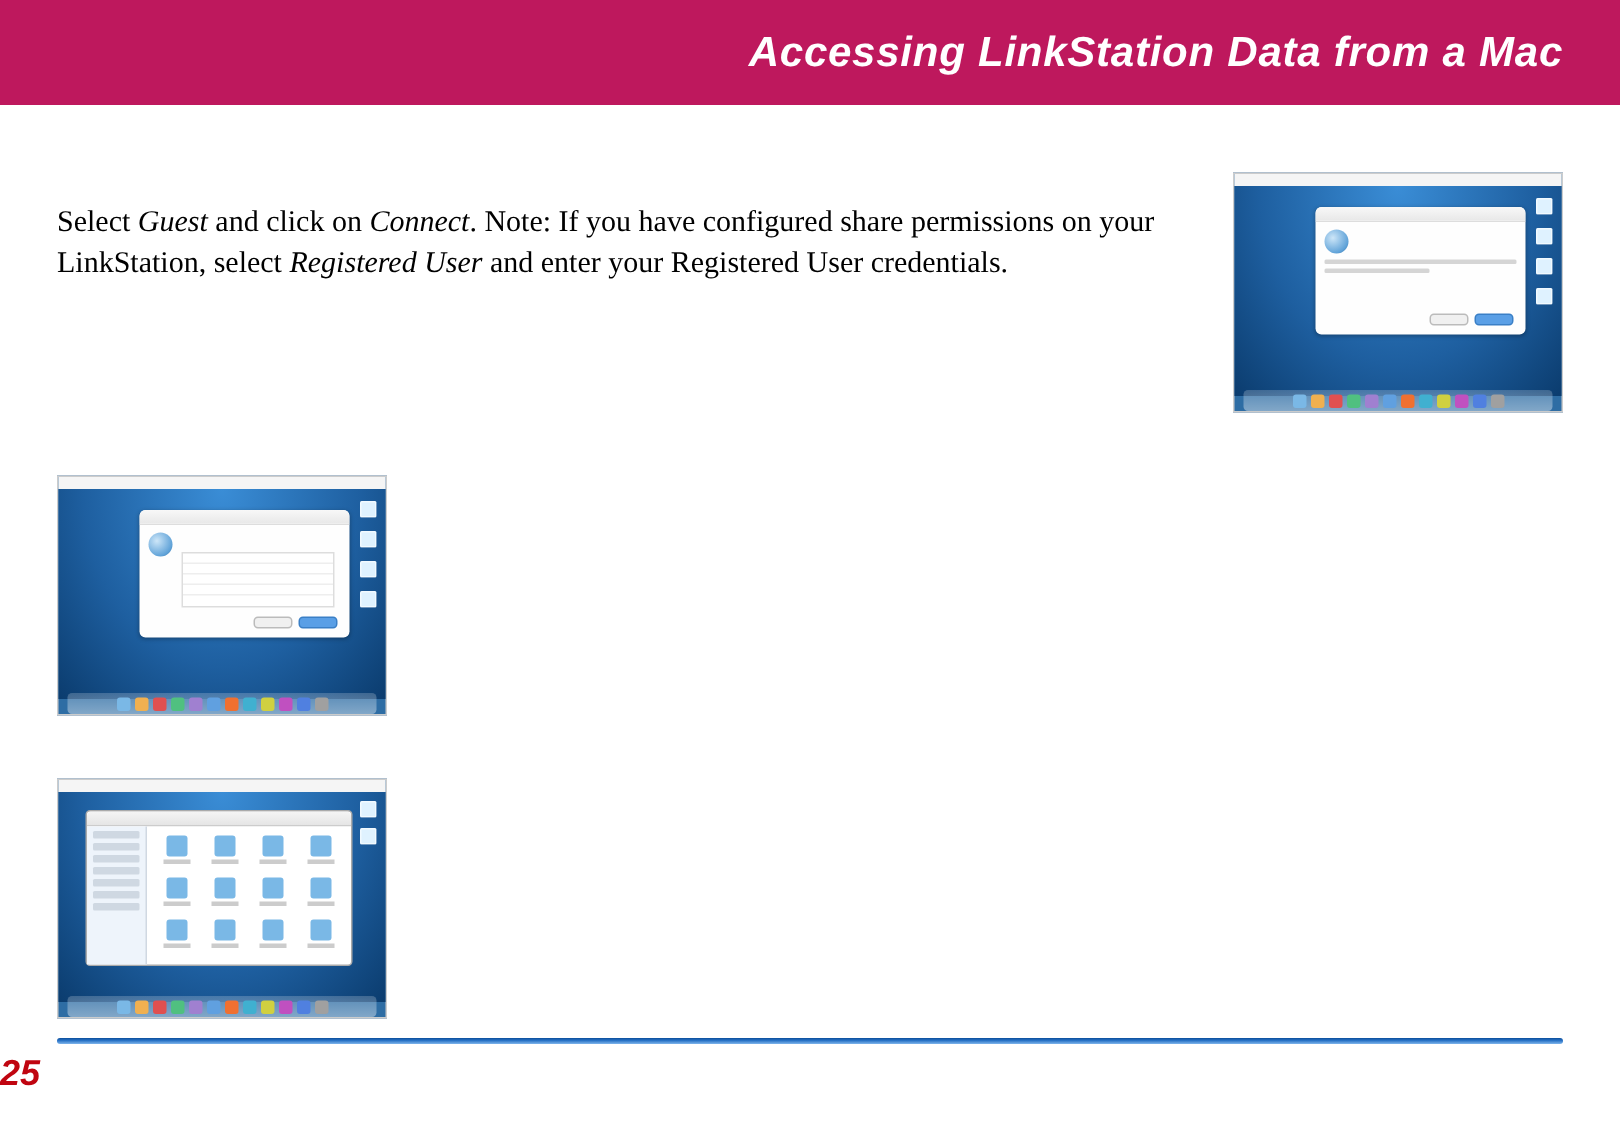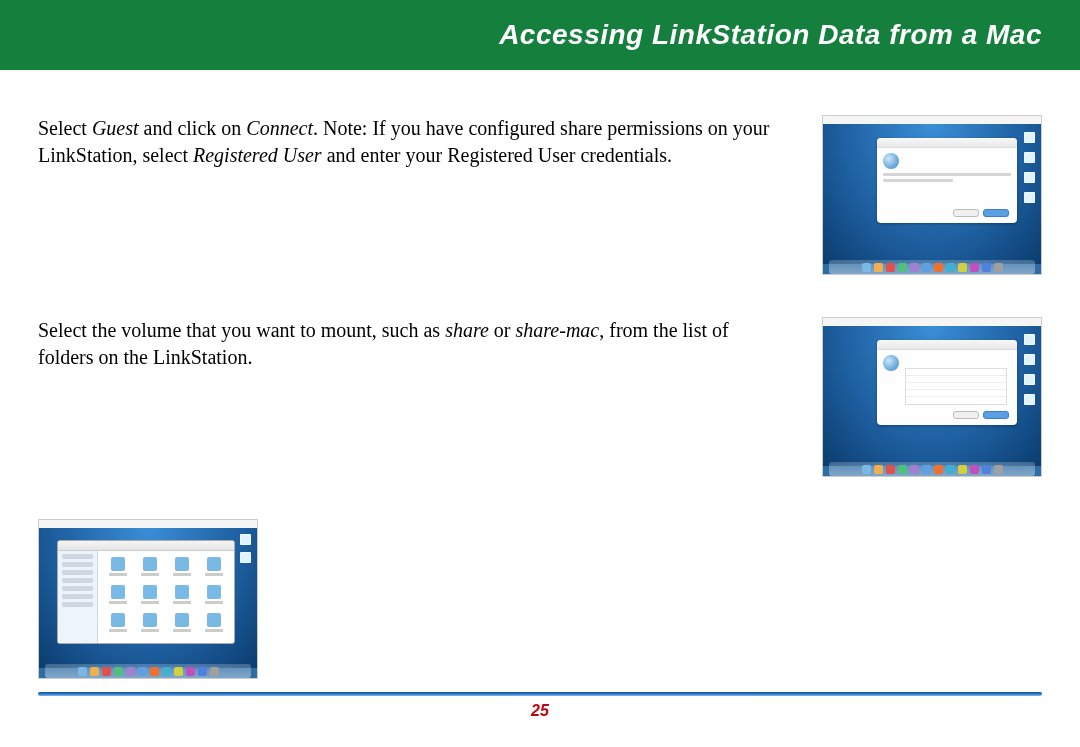--- a/index.html
+++ b/index.html
@@ -9,21 +9,21 @@
     background: #ffffff;
     font-family: Georgia, 'Times New Roman', serif;
     position: relative;
     overflow: hidden;
   }
 
   
   .header-band {
     width: 100%;
     height: 70px;
-    background: #15803d;
+    background: #be185d;
     display: flex;
     align-items: center;
     justify-content: flex-end;
     padding-right: 38px;
   }
   .page-title {
     font-family: 'Century Gothic', 'Avant Garde', 'Avenir', sans-serif;
     font-weight: bold;
     font-style: italic;
     font-size: 28px;
@@ -41,20 +41,21 @@
     display: flex;
     gap: 40px;
     margin-bottom: 42px;
   }
   .content-text {
     flex: 1;
     font-size: 20px;
     line-height: 1.35;
     color: #000;
     font-family: Georgia, 'Times New Roman', serif;
+    margin-top: 20px;
   }
   .content-text em { font-style: italic; }
 
   
   .mac-thumb {
     width: 220px;
     height: 160px;
     border: 1px solid #ccc;
     flex-shrink: 0;
     position: relative;
@@ -274,25 +275,24 @@
     flex-direction: column;
     align-items: stretch;
   }
   .footer-rule {
     margin: 0 38px;
     height: 4px;
     border-radius: 2px;
     background: linear-gradient(to bottom, #0b4e9b 0%, #2670c4 40%, #7fb6ec 100%);
   }
   .page-number {
-    text-align: center;
     font-family: 'Century Gothic', 'Avant Garde', sans-serif;
     font-weight: bold;
     font-style: italic;
-    font-size: 16px;
+    font-size: 24px;
     color: #c00510;
     margin-top: 6px;
   }
 
   
   .content-row.r3 .content-text { max-width: 720px; }
 
 </style>
 </head>
 <body>
@@ -336,23 +336,20 @@
           <div class="di"></div>
           <div class="di"></div>
           <div class="di"></div>
           <div class="di"></div>
           <div class="di"></div>
         </div>
     </div>
   </div>
 
   <div class="content-row">
-    <div class="content-text">
-      <span>Select the volume that you want to mount, such as </span><em>share</em><span> or </span><em>share-mac</em><span>, from the list of folders on the LinkStation.</span>
-    </div>
     <div class="mac-thumb">
       <div class="menubar"></div>
       <div class="desktop">
         <div class="dicon" style="top:8px"></div>
         <div class="dicon" style="top:28px"></div>
         <div class="dicon" style="top:48px"></div>
         <div class="dicon" style="top:68px"></div>
         <div class="dialog">
           <div class="dtitle"></div>
           <div class="dbody">

